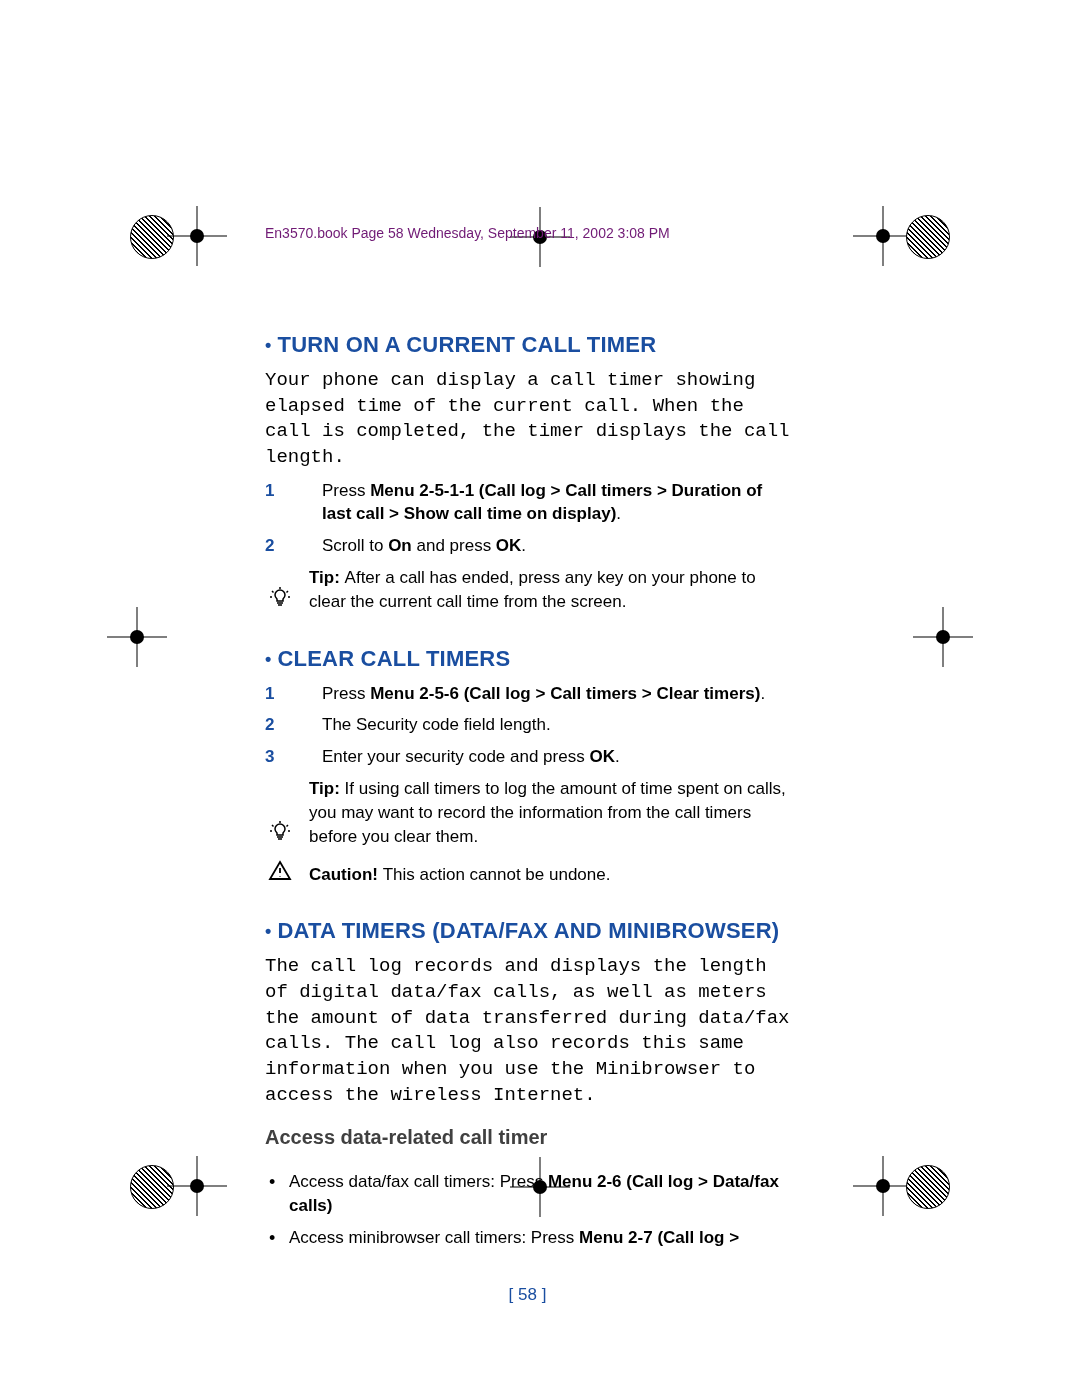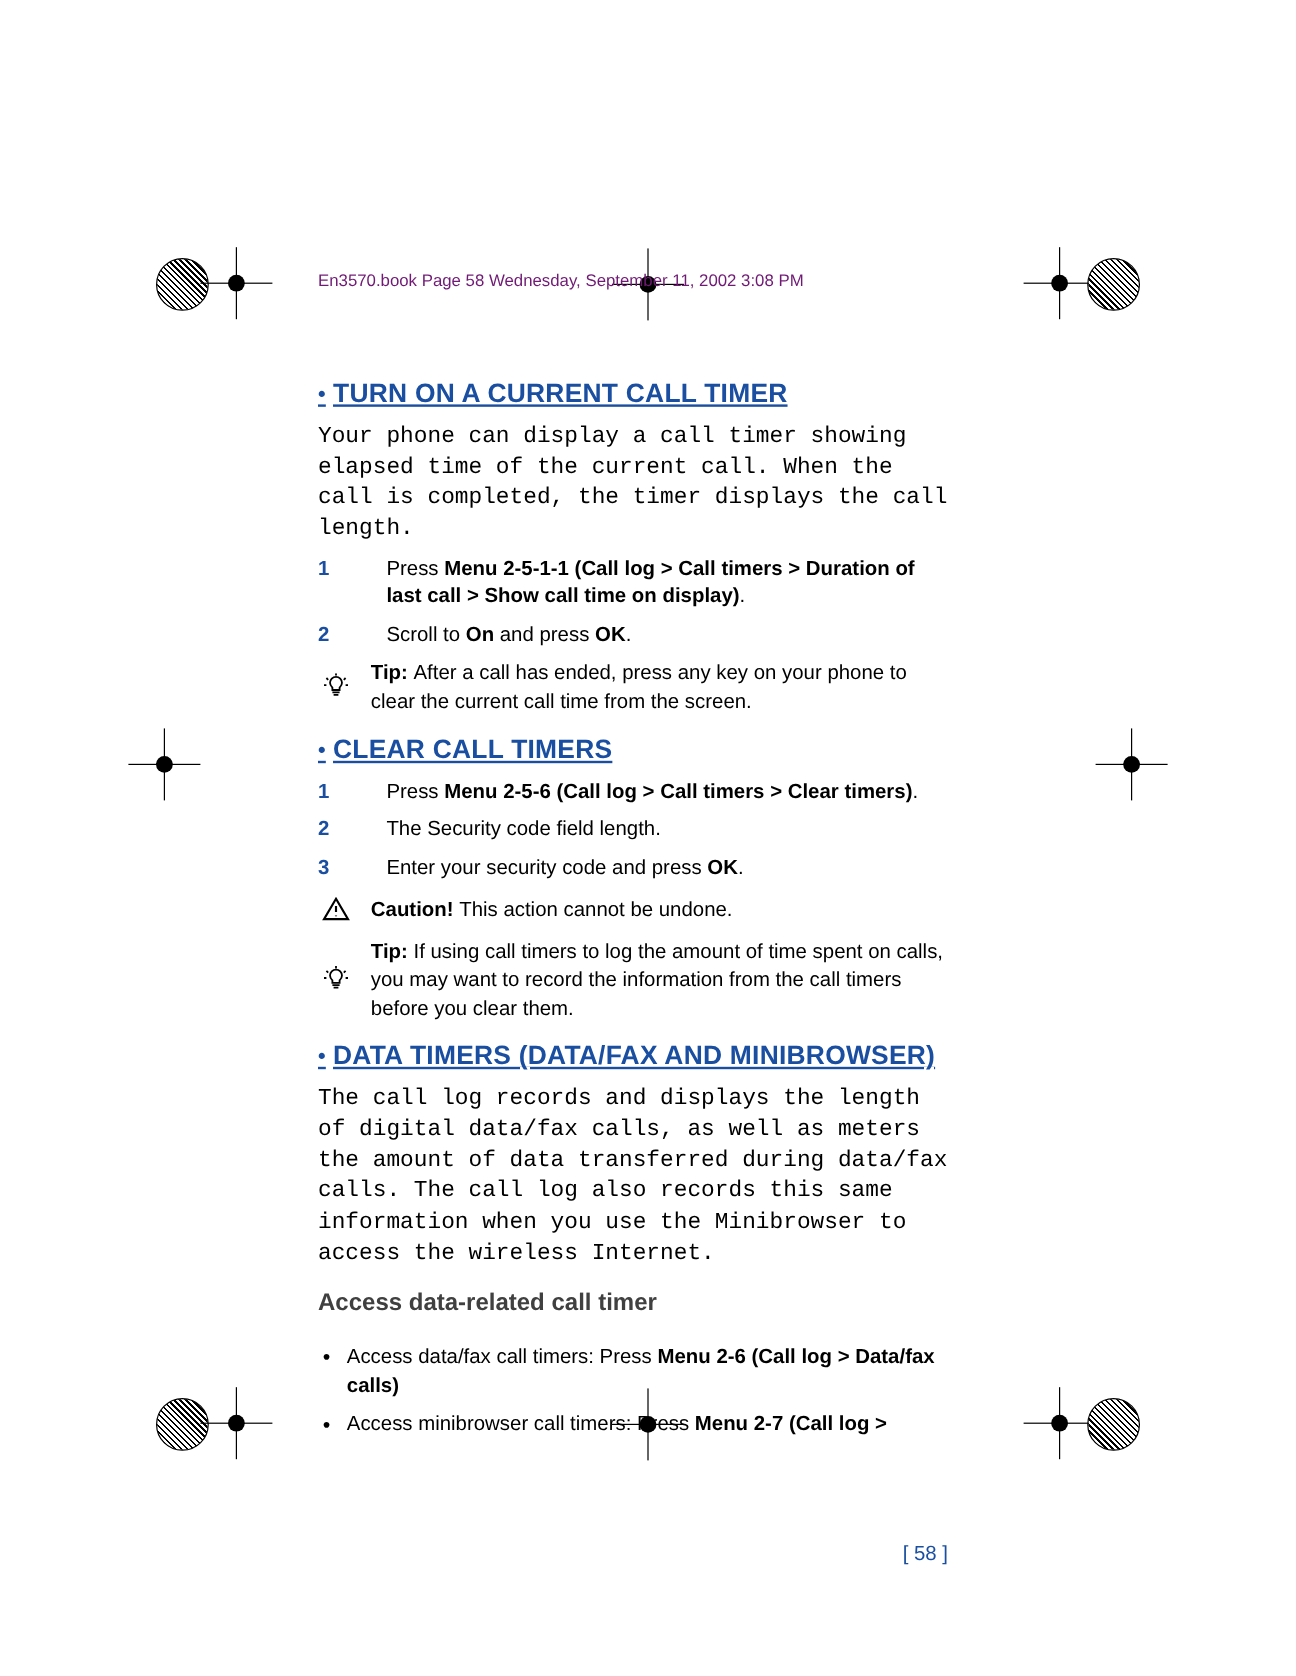--- a/index.html
+++ b/index.html
@@ -58,22 +58,21 @@
     top: 300px;
     left: 265px;
     right: 290px;
   }
 
   h2.section-head {
     color: #1a4ea0;
     font-weight: 700;
     font-size: 22px;
     letter-spacing: 0.2px;
-    margin: 15px 0 10px 0;
-    text-decoration: underline;
+    margin: 32px 0 10px 0;
   }
   h2.section-head .bullet {
     font-size: 18px;
     vertical-align: 1px;
     margin-right: 6px;
   }
 
   p.body {
     font-size: 19px;
     line-height: 1.35;
@@ -92,21 +91,21 @@
     color: #1a4ea0;
     font-weight: 700;
     min-width: 18px;
   }
   .step-body { flex: 1; margin-left: 23px; }
 
   .tip-row {
     display: flex;
     gap: 14px;
     margin: 8px 0;
-    align-items: center;
+    align-items: flex-end;
   }
   .tip-icon, .caution-icon {
     width: 30px;
     height: 30px;
     flex: 0 0 30px;
     display:flex; align-items:center; justify-content:center;
   }
   .tip-body {
     font-size: 17px;
     line-height: 1.4;
@@ -143,21 +142,21 @@
     left: 4px;
     top: 0;
     font-size: 18px;
   }
 
   .page-number {
     position: absolute;
     top: 985px;
     left: 0;
     right: 0;
-    text-align: right;
+    text-align: center;
     font-size: 17px;
     color: #1a4ea0;
   }
 
   b { font-weight: 700; }
 </style>
 </head>
 <body>
 
 <div class="page">
@@ -226,39 +225,39 @@
       <div class="step-num">2</div>
       <div class="step-body">The Security code field length.</div>
     </div>
     <div class="step-row">
       <div class="step-num">3</div>
       <div class="step-body">
         <span>Enter your security code and press </span><b>OK</b><span>.</span>
       </div>
     </div>
     <div class="tip-row">
+      <div class="tip-icon">
+        <svg viewBox="0 0 24 24" width="24" height="24">
+            <path d="M12 3 a5 5 0 0 1 5 5 c0 2 -1 3 -2 4 v2 h-6 v-2 c-1 -1 -2 -2 -2 -4 a5 5 0 0 1 5 -5 z M9 16 h6 M10 18 h4" fill="none" stroke="#000" stroke-width="1.5"></path>
+            <path d="M12 0v2 M4 4l1.5 1.5 M20 4l-1.5 1.5 M2 10h2 M20 10h2" stroke="#000" stroke-width="1.5"></path>
+          </svg>
+      </div>
+      <div class="tip-body">
+        <b>Tip: </b><span>If using call timers to log the amount of time spent on calls, you may want to record the information from the call timers before you clear them.</span>
+      </div>
+    </div>
+    <div class="tip-row">
       <div class="caution-icon">
         <svg viewBox="0 0 24 24" width="24" height="24">
             <path d="M12 3 L22 20 H2 Z" fill="none" stroke="#000" stroke-width="1.8"></path>
             <path d="M12 9 v5 M12 17 v0.5" stroke="#000" stroke-width="1.8"></path>
           </svg>
       </div>
       <div class="caution-body">
         <b>Caution! </b><span>This action cannot be undone.</span>
-      </div>
-    </div>
-    <div class="tip-row">
-      <div class="tip-icon">
-        <svg viewBox="0 0 24 24" width="24" height="24">
-            <path d="M12 3 a5 5 0 0 1 5 5 c0 2 -1 3 -2 4 v2 h-6 v-2 c-1 -1 -2 -2 -2 -4 a5 5 0 0 1 5 -5 z M9 16 h6 M10 18 h4" fill="none" stroke="#000" stroke-width="1.5"></path>
-            <path d="M12 0v2 M4 4l1.5 1.5 M20 4l-1.5 1.5 M2 10h2 M20 10h2" stroke="#000" stroke-width="1.5"></path>
-          </svg>
-      </div>
-      <div class="tip-body">
-        <b>Tip: </b><span>If using call timers to log the amount of time spent on calls, you may want to record the information from the call timers before you clear them.</span>
       </div>
     </div>
 
     <h2 class="section-head">
       <span class="bullet">•</span><span>DATA TIMERS (DATA/FAX AND MINIBROWSER)</span>
     </h2>
     <p class="body">The call log records and displays the length of digital data/fax calls, as well as meters the amount of data transferred during data/fax calls. The call log also records this same information when you use the Minibrowser to access the wireless Internet.</p>
 
     <h3 class="sub-head">Access data-related call timer</h3>
     <ul class="bullets">

